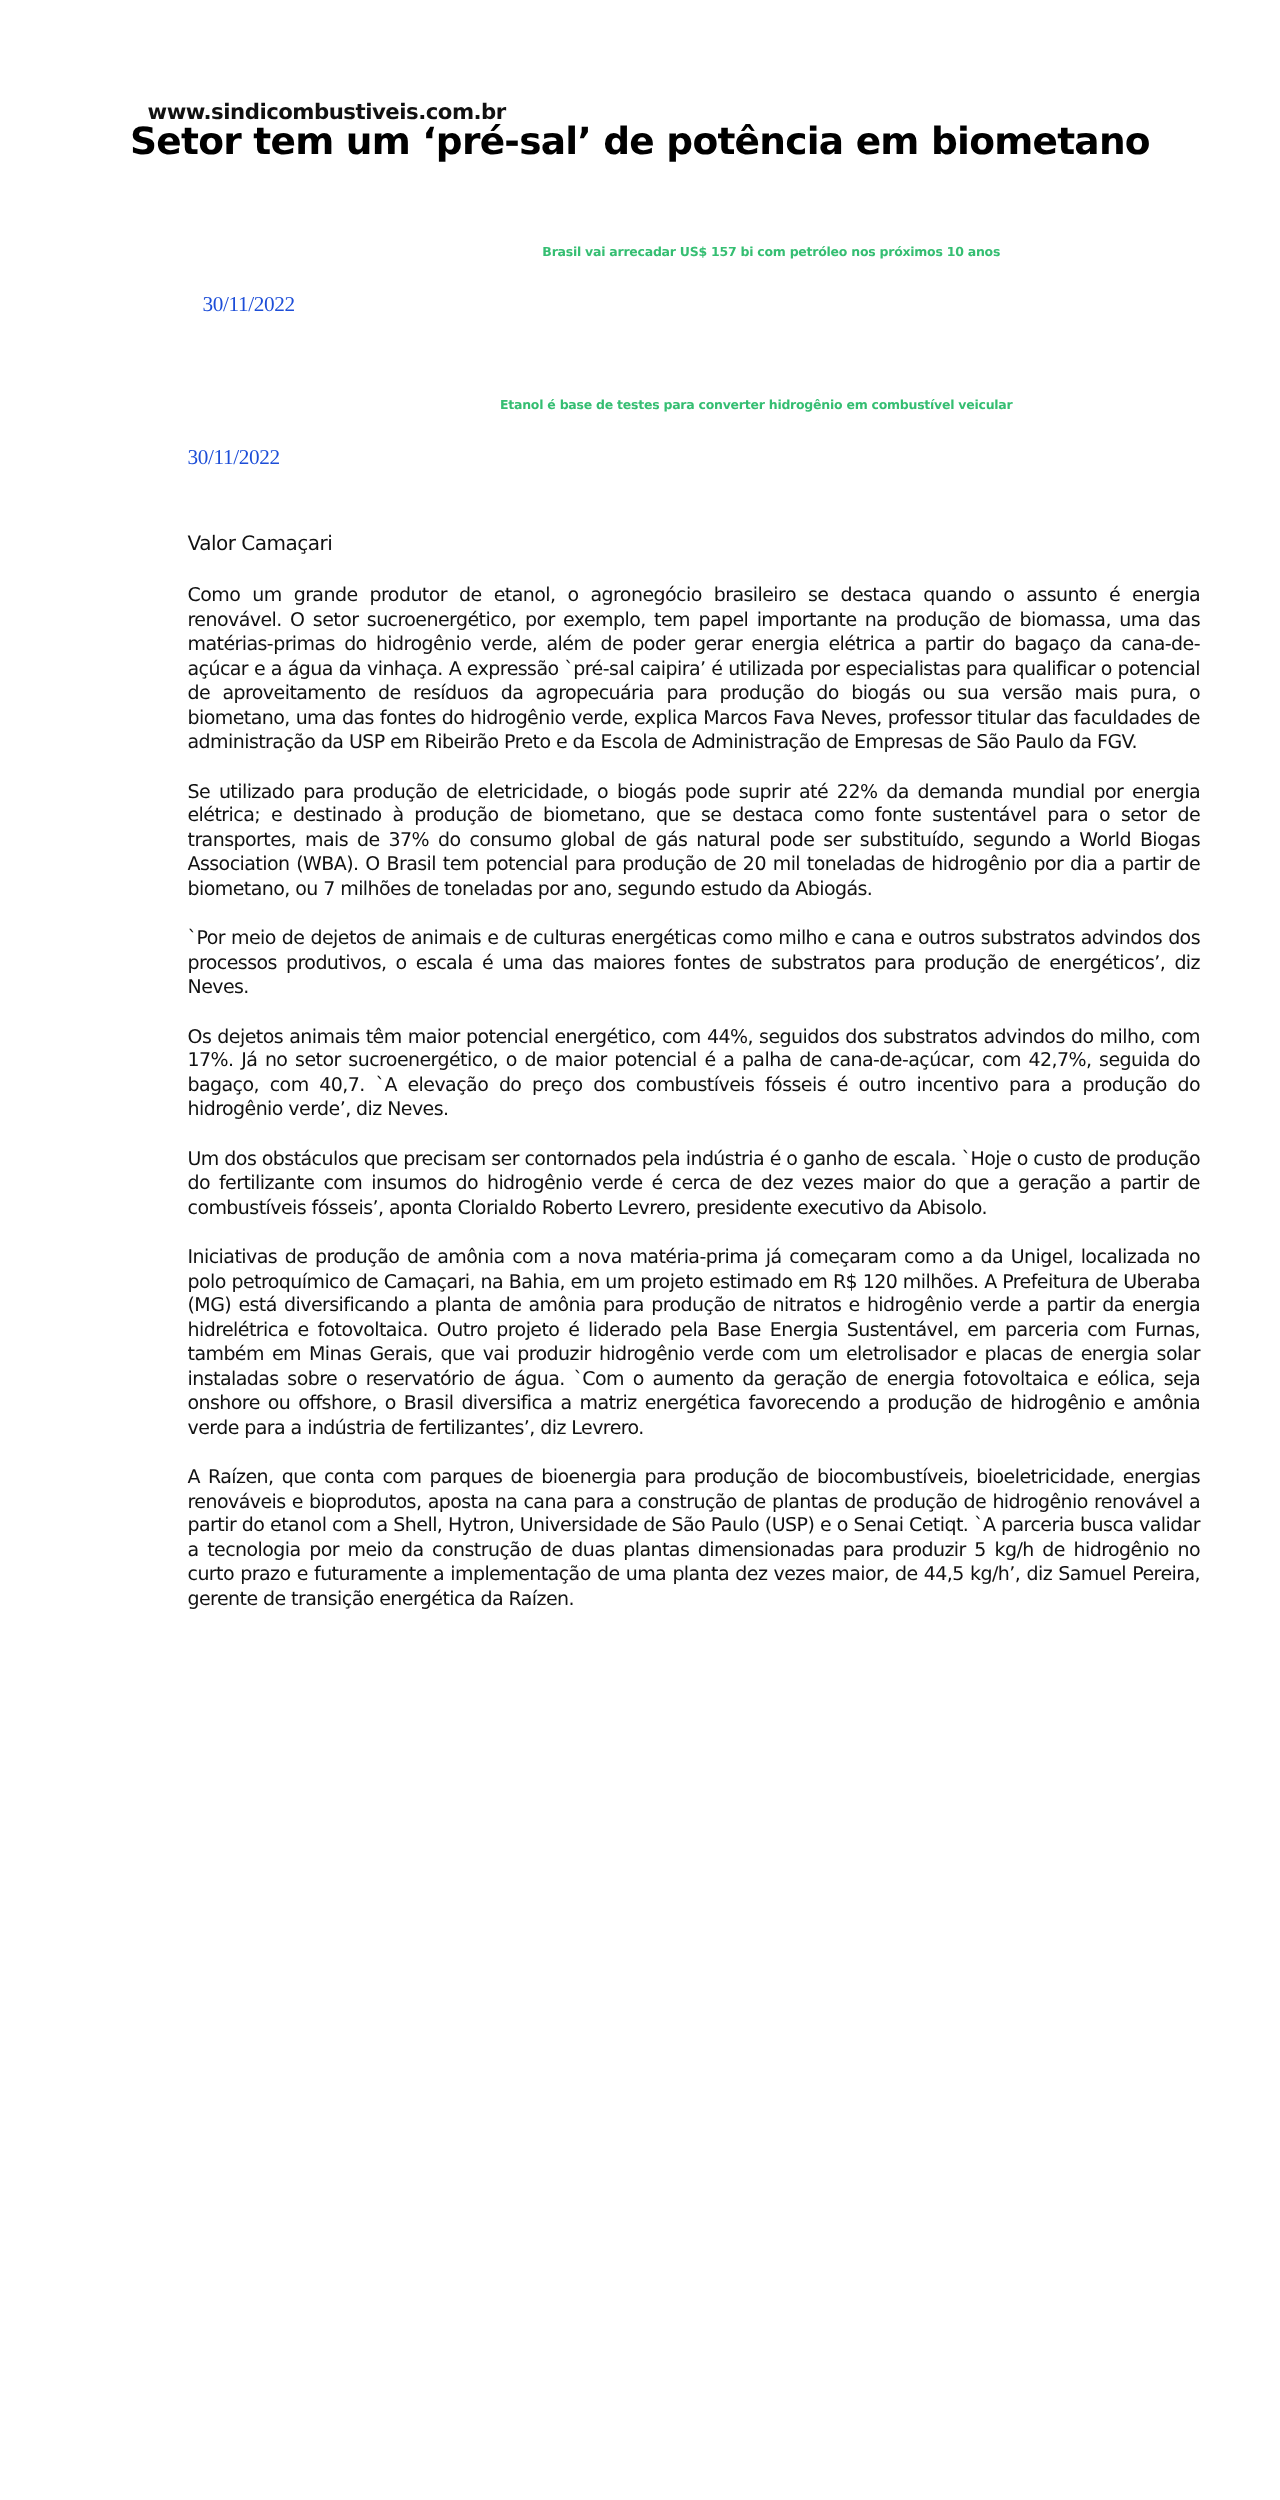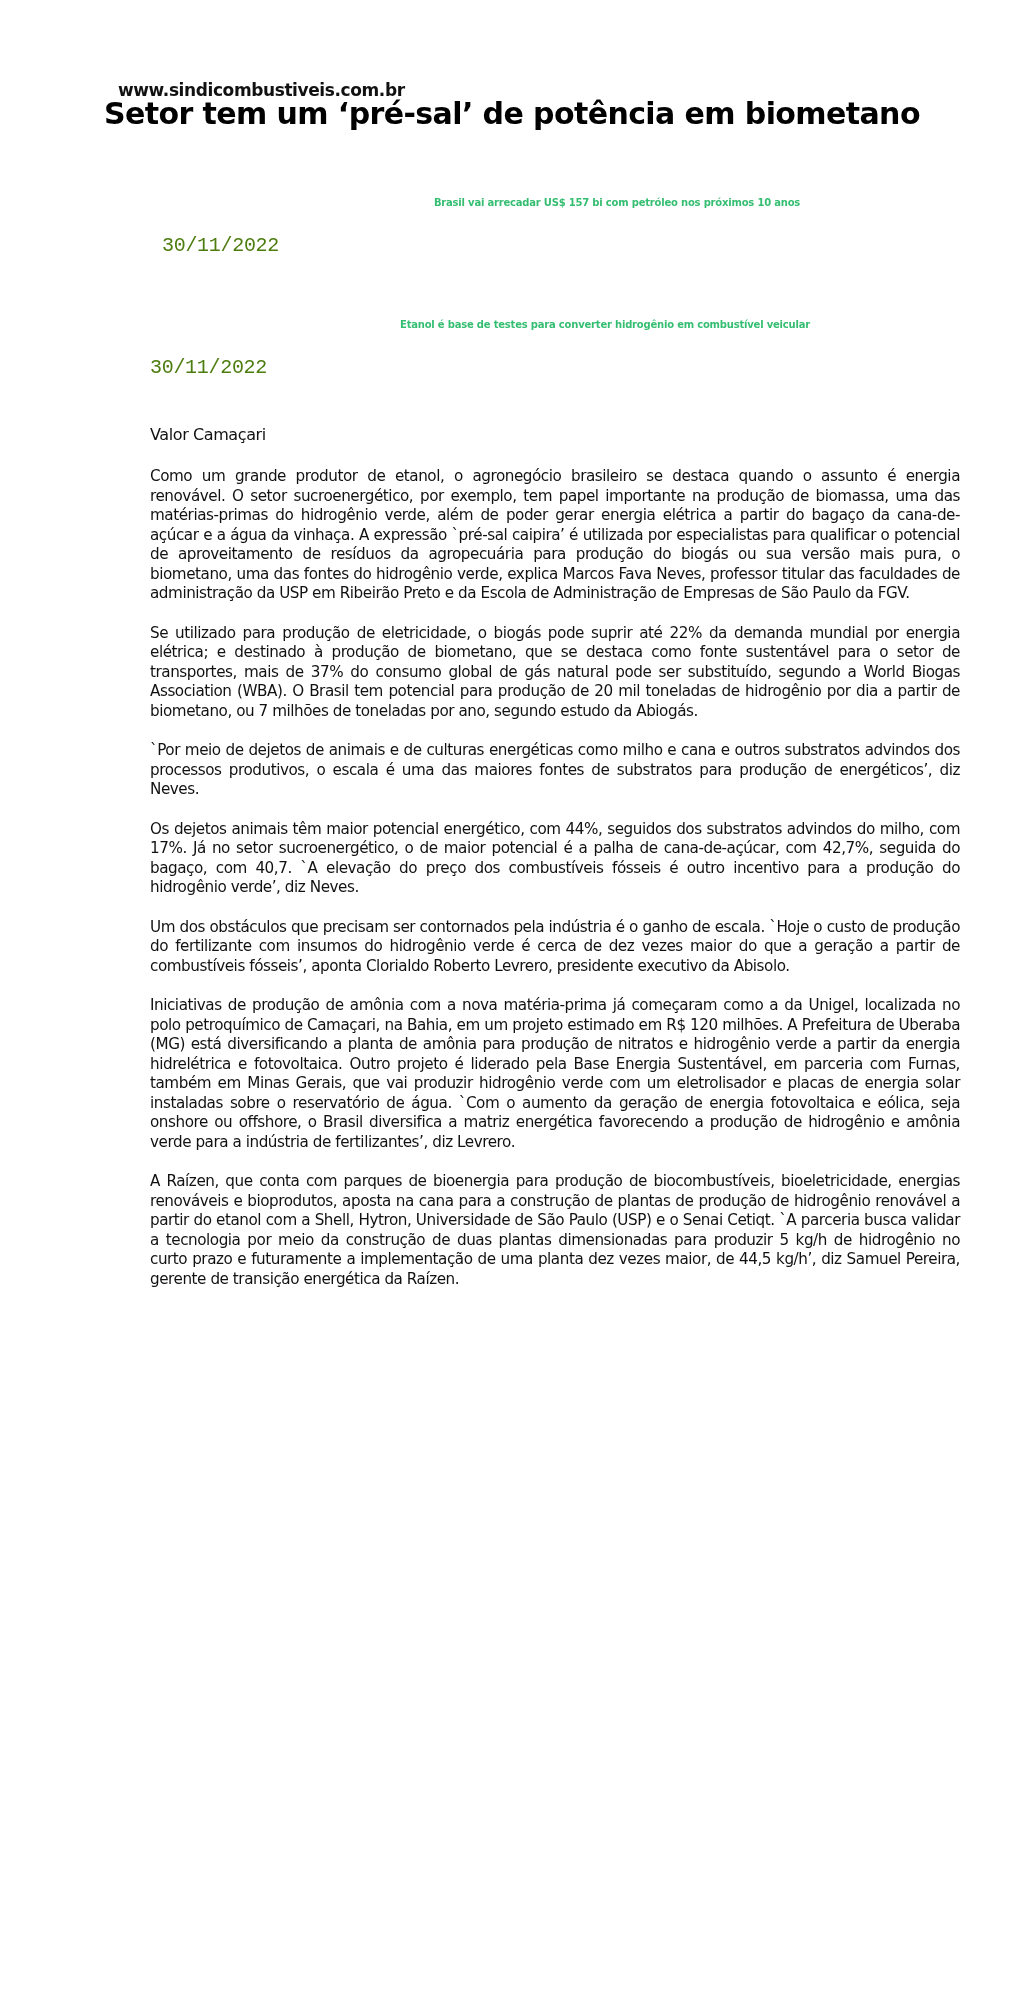--- a/index.html
+++ b/index.html
@@ -51,24 +51,24 @@
       font-weight: bold;
       font-size: 10px;
       letter-spacing: -0.2px;
       color: #35be72;
       text-decoration: none;
       margin-left: 100px;
     }
     .related-date {
       display: block;
       margin-top: 26px;
-      font-family: Liberation Mono, monospace;
-      font-size: 20px;
+      font-family: Liberation Serif, serif;
+      font-size: 17px;
       letter-spacing: -0.3px;
-      color: #4d7c0f;
+      color: #1d4ed8;
     }
     .article {
       position: absolute;
       left: 150px;
       top: 425px;
       width: 810px;
     }
     .source {
       font-size: 16px;
       letter-spacing: -0.4px;

